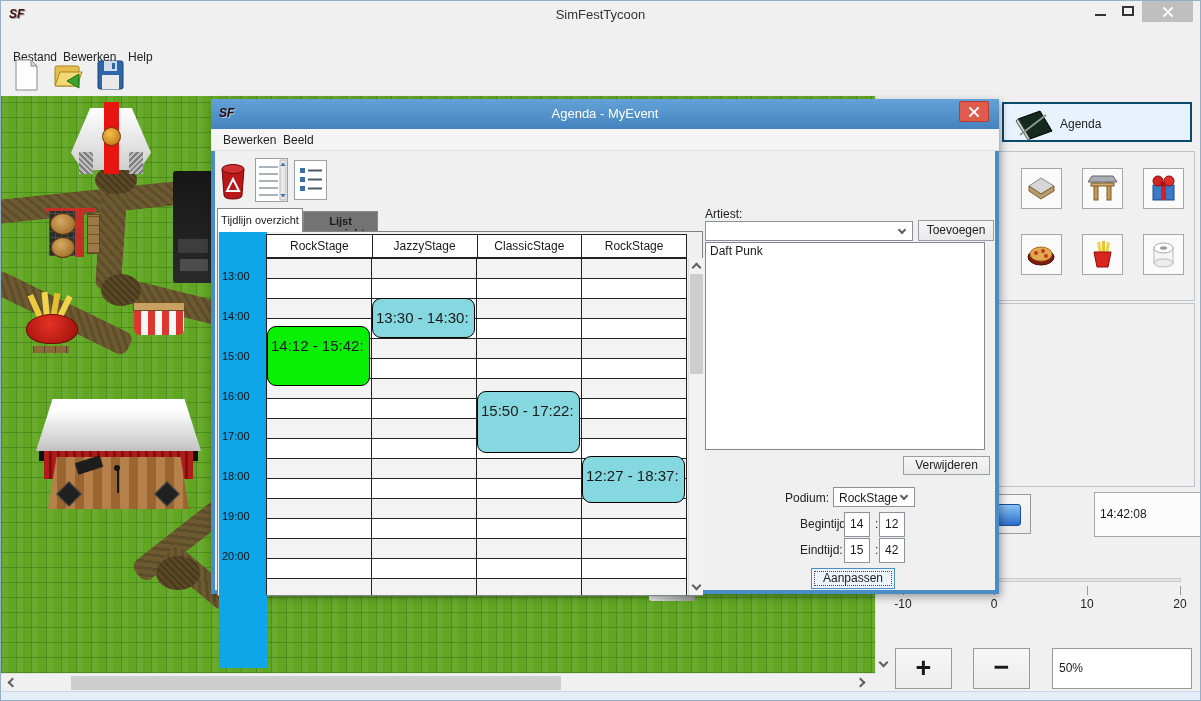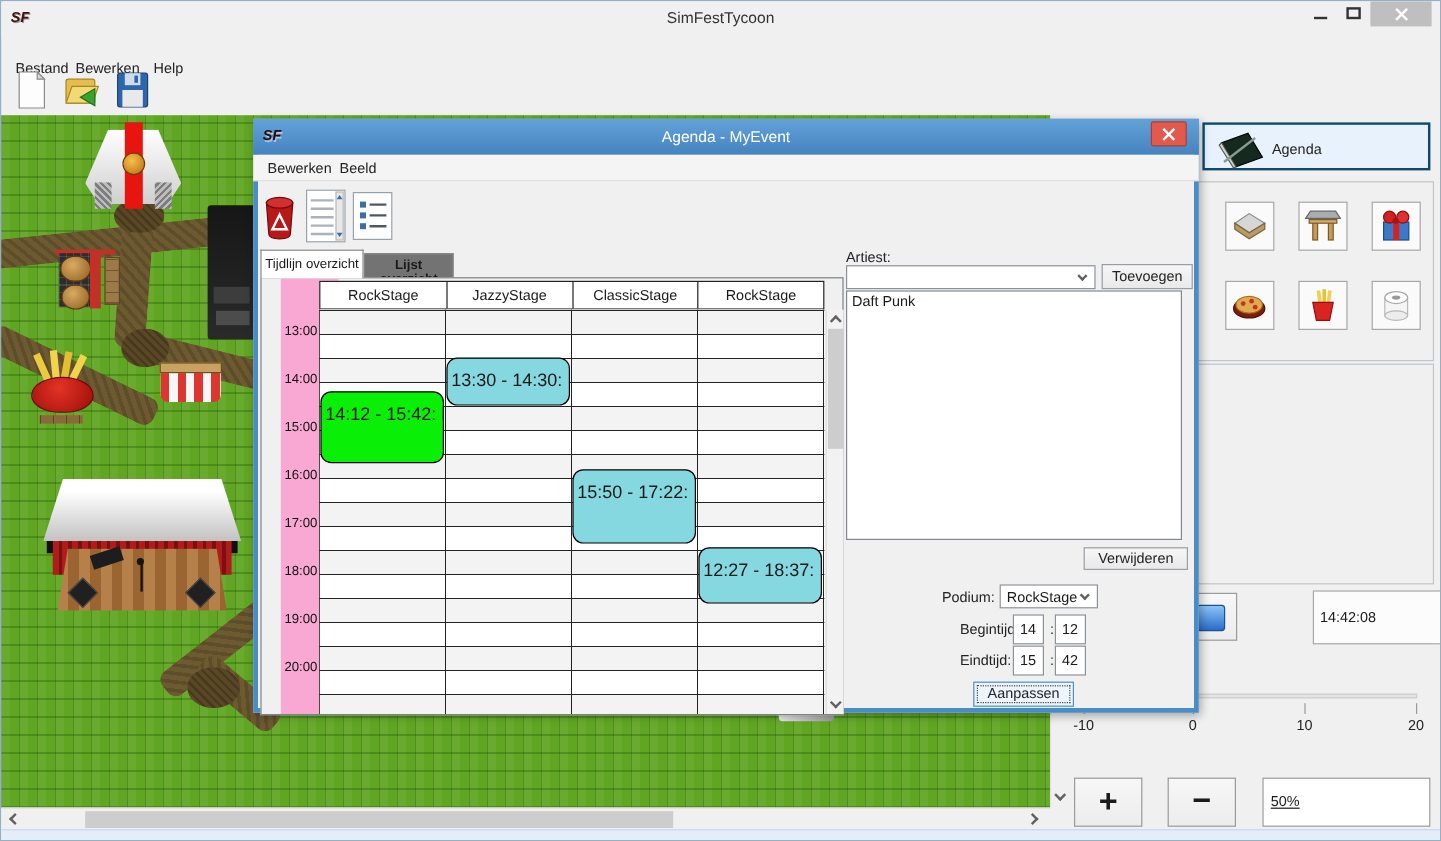--- a/index.html
+++ b/index.html
@@ -40,39 +40,39 @@
   .sb-thumb { position:absolute; background:#cdcdcd; }
   .chev { position:absolute; width:7px; height:7px; border-left:2px solid #606060; border-bottom:2px solid #606060; }
 
   
   .panel { border:1px solid #bfc5cb; background:#f0f0f0; }
   #agenda-btn { left:1001px; top:101px; width:190px; height:40px; background:#e7f2fc; border:2px solid #0c4a6e; }
   #agenda-btn span { position:absolute; left:56px; top:13px; font-size:12px; color:#222; }
   .shop-btn { position:absolute; width:41px; height:41px; background:#fafafa; border:1px solid #a6a6a6; padding:4px; }
   .ctrl-btn { background:linear-gradient(#f7f7f7,#ececec); border:1px solid #9a9a9a; text-align:center; }
   #clock-box { left:1048px; top:491px; width:143px; height:45px; background:#fcfcfc; border:1px solid #a6a6a6; line-height:43px; padding-left:5px; font-size:12px;margin-left:45px; }
-  #zoom-box { left:1051px; top:647px; width:140px; height:41px; background:#fff; border:1px solid #9a9a9a; line-height:39px; padding-left:6px;text-decoration:underline; }
+  #zoom-box { left:1051px; top:647px; width:140px; height:41px; background:#fff; border:1px solid #9a9a9a; line-height:39px; padding-left:6px; }
   .tick { position:absolute; top:585px; width:1px; height:9px; background:#9a9a9a; }
   .tick-label { position:absolute; top:596px; transform:translateX(-50%); font-size:12px; color:#222; }
 
   
   #dialog { left:210px; top:98px; width:788px; height:495px; background:#f0f0f0; border:4px solid #4a8cc6; box-shadow:2px 3px 8px rgba(0,0,0,.35); z-index:20; }
   #dlg-titlebar { left:-4px; top:-4px; width:788px; height:30px; background:linear-gradient(#63a2d8,#4583bf); }
   #dlg-icon { left:8px; top:7px; font-weight:bold; font-size:12px; font-style:italic; color:#2a0808; text-shadow:1px 1px 0 rgba(255,255,255,.5); }
   #dlg-title { left:0; top:7px; width:100%; text-align:center; color:#fff; font-size:13px; }
   #dlg-close { left:748px; top:2px; width:30px; height:21px; background:#e05a4e; border:1px solid #b43c31; border-radius:2px; }
   #dlg-menubar { left:-4px; top:26px; width:788px; height:22px; background:#f4f4f4; border-bottom:1px solid #e0e0e0; }
   .tbbtn { position:absolute; background:#fff; border:1px solid #98a0a8; }
 
   .tab { position:absolute; font-size:11px; text-align:center; border:1px solid #888; border-bottom:none; }
   .tab.active { background:#fff; z-index:6; }
   .tab.inactive { background:#737373;font-weight:bold; }
 
   #grid-wrap { left:2px; top:128px; width:486px; height:365px; border:1px solid #7c8288; background:#f0f0f0; }
-  #time-gutter { left:16px; top:0; width:48px; height:363px; background:#f9a8d4; }
+  #time-gutter { left:1px; top:0; width:48px; height:436px; background:#0ea5e9; }
   .tlabel { position:absolute; left:3px; font-size:11px; color:#111; }
   #grid-header { left:48px; top:2px; width:421px; height:24px; display:flex; border:1px solid #222; background:#fff; }
   .gcol { width:105px; height:22px; line-height:22px; text-align:center; font-size:12px; border-left:1px solid #222; }
   .gcol:first-child { border-left:none; }
   #grid-body { left:48px; top:26px; width:421px; height:337px; background-color:#fff;
     background-image:
       repeating-linear-gradient(90deg, #222 0 1px, transparent 1px 105px),
       repeating-linear-gradient(180deg, #222 0 1px, transparent 1px 20px),
       repeating-linear-gradient(180deg, #f3f3f3 0 20px, #ffffff 20px 40px);
   }

